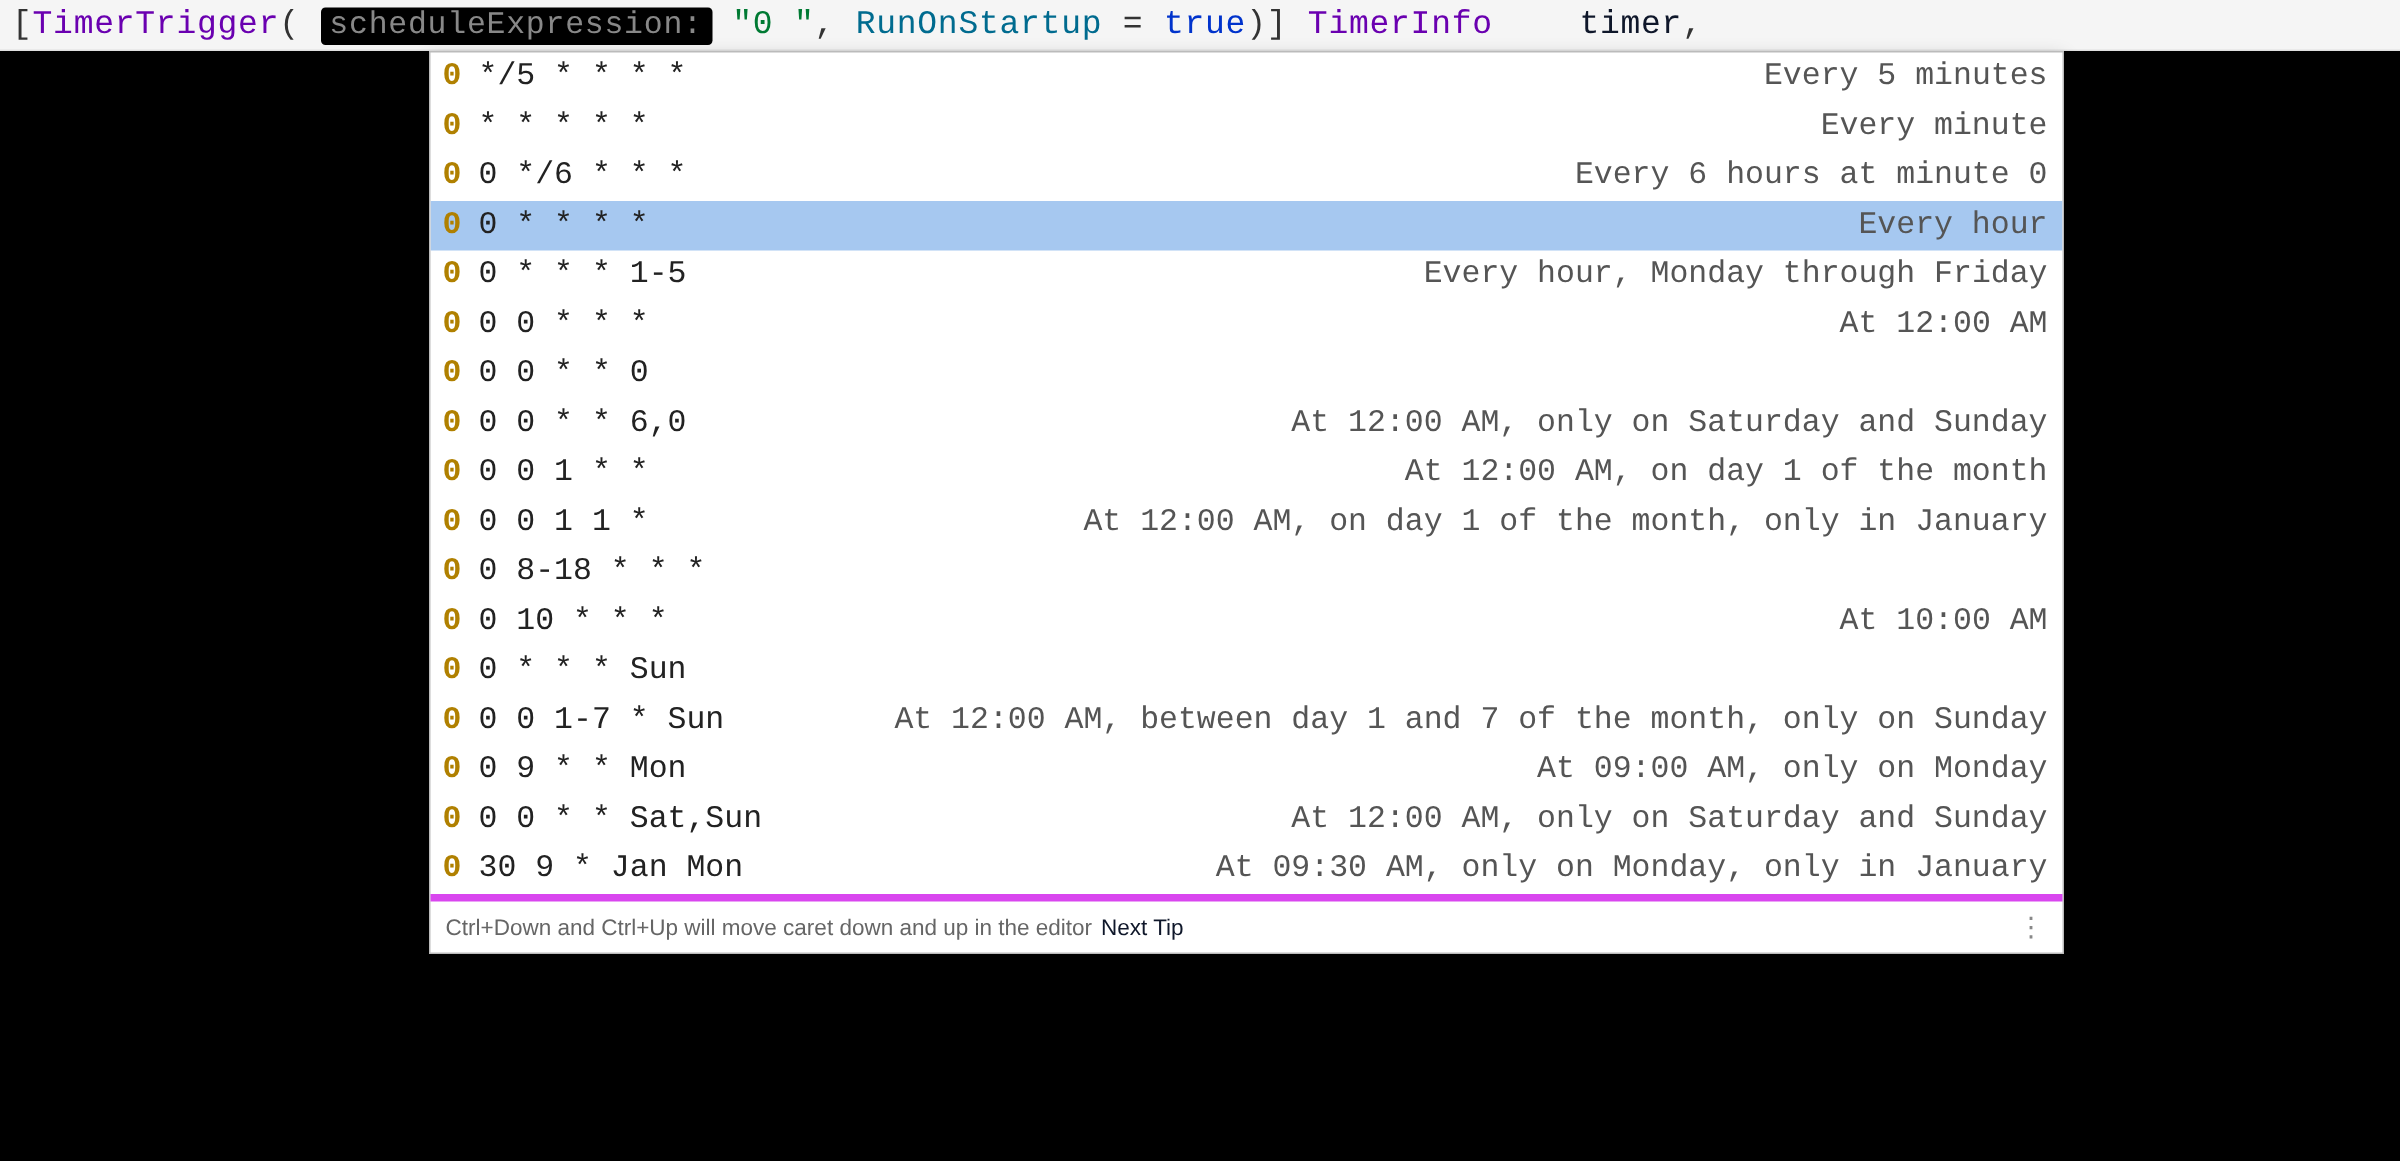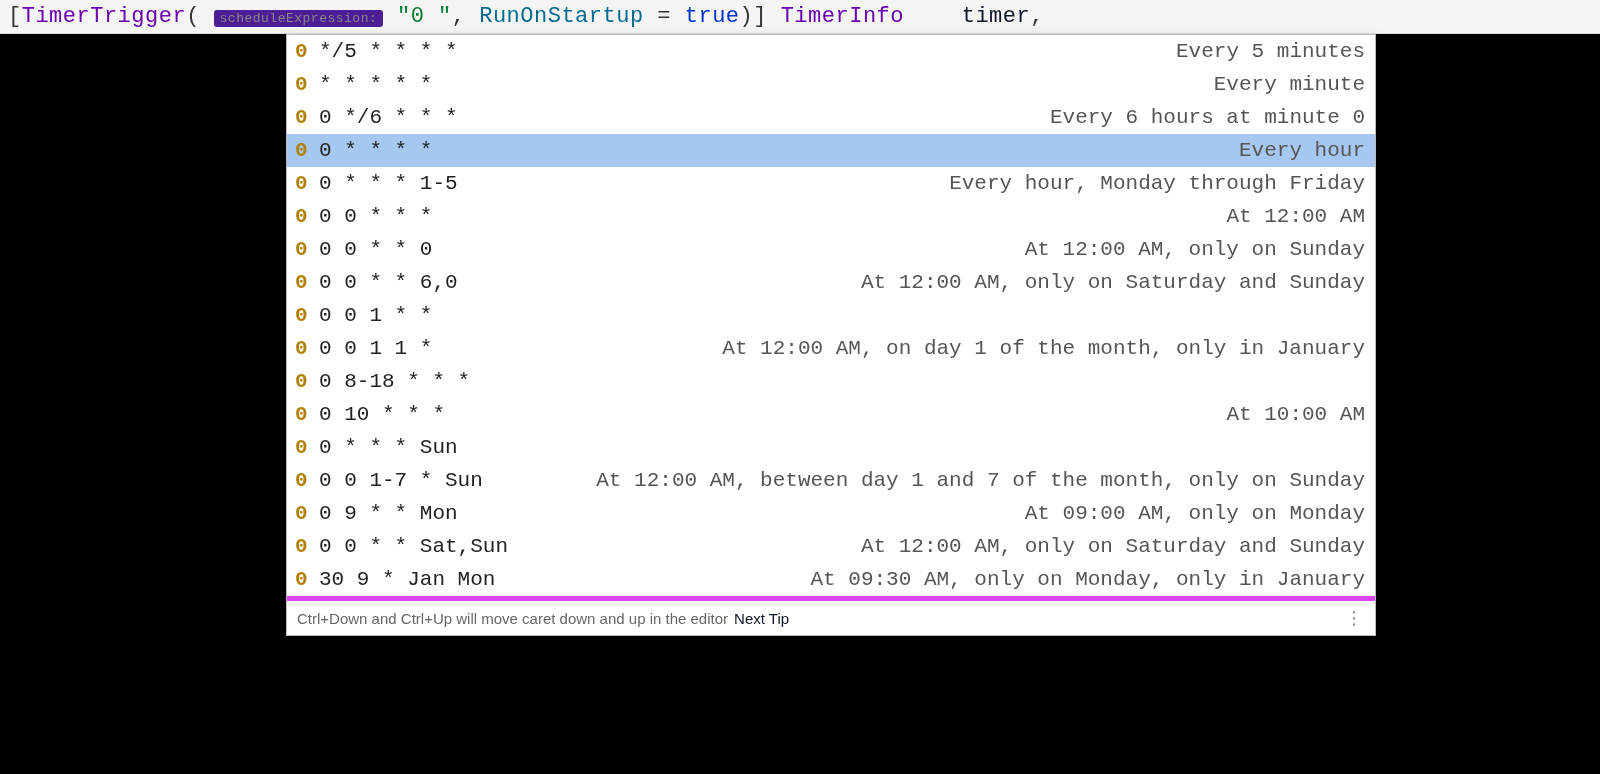--- a/index.html
+++ b/index.html
@@ -19,25 +19,25 @@
       background: #f5f5f5;
       padding: 4px 8px;
       white-space: nowrap;
       font-size: 22px;
       letter-spacing: 0.5px;
       border-bottom: 1px solid #e0e0e0;
     }
     .c-bracket { color: #333; }
     .c-type { color: #6a00b0; text-align: center; }
     .c-param-hint {
-      background: #4c1d95;
+      background: #000000;
       color: #888;
       padding: 1px 6px;
       border-radius: 3px;
-      font-size: 13px;
+      font-size: 21px;
     }
     .c-string { color: #007a33; }
     .c-prop { color: #006b8f; margin-top: 32px; }
     .c-eq { color: #333; }
     .c-bool { color: #0033cc; text-align: center; }
     .c-identifier { color: #0f172a; margin-left: 44px; }
     
     .popup {
       position: absolute;
       left: 286px;
@@ -145,30 +145,30 @@
         <span class="cron-desc">Every hour, Monday through Friday</span>
       </div>
       <div class="suggestion-row">
         <span class="row-marker">0</span>
         <span class="cron-expr">0 0 * * *</span>
         <span class="cron-desc">At 12:00 AM</span>
       </div>
       <div class="suggestion-row">
         <span class="row-marker">0</span>
         <span class="cron-expr">0 0 * * 0</span>
-        <span class="cron-desc">At 12:00 AM, only on Sunday</span>
       </div>
       <div class="suggestion-row">
         <span class="row-marker">0</span>
         <span class="cron-expr">0 0 * * 6,0</span>
         <span class="cron-desc">At 12:00 AM, only on Saturday and Sunday</span>
       </div>
       <div class="suggestion-row">
         <span class="row-marker">0</span>
         <span class="cron-expr">0 0 1 * *</span>
+        <span class="cron-desc">At 12:00 AM, on day 1 of the month</span>
       </div>
       <div class="suggestion-row">
         <span class="row-marker">0</span>
         <span class="cron-expr">0 0 1 1 *</span>
         <span class="cron-desc">At 12:00 AM, on day 1 of the month, only in January</span>
       </div>
       <div class="suggestion-row">
         <span class="row-marker">0</span>
         <span class="cron-expr">0 8-18 * * *</span>
       </div>

